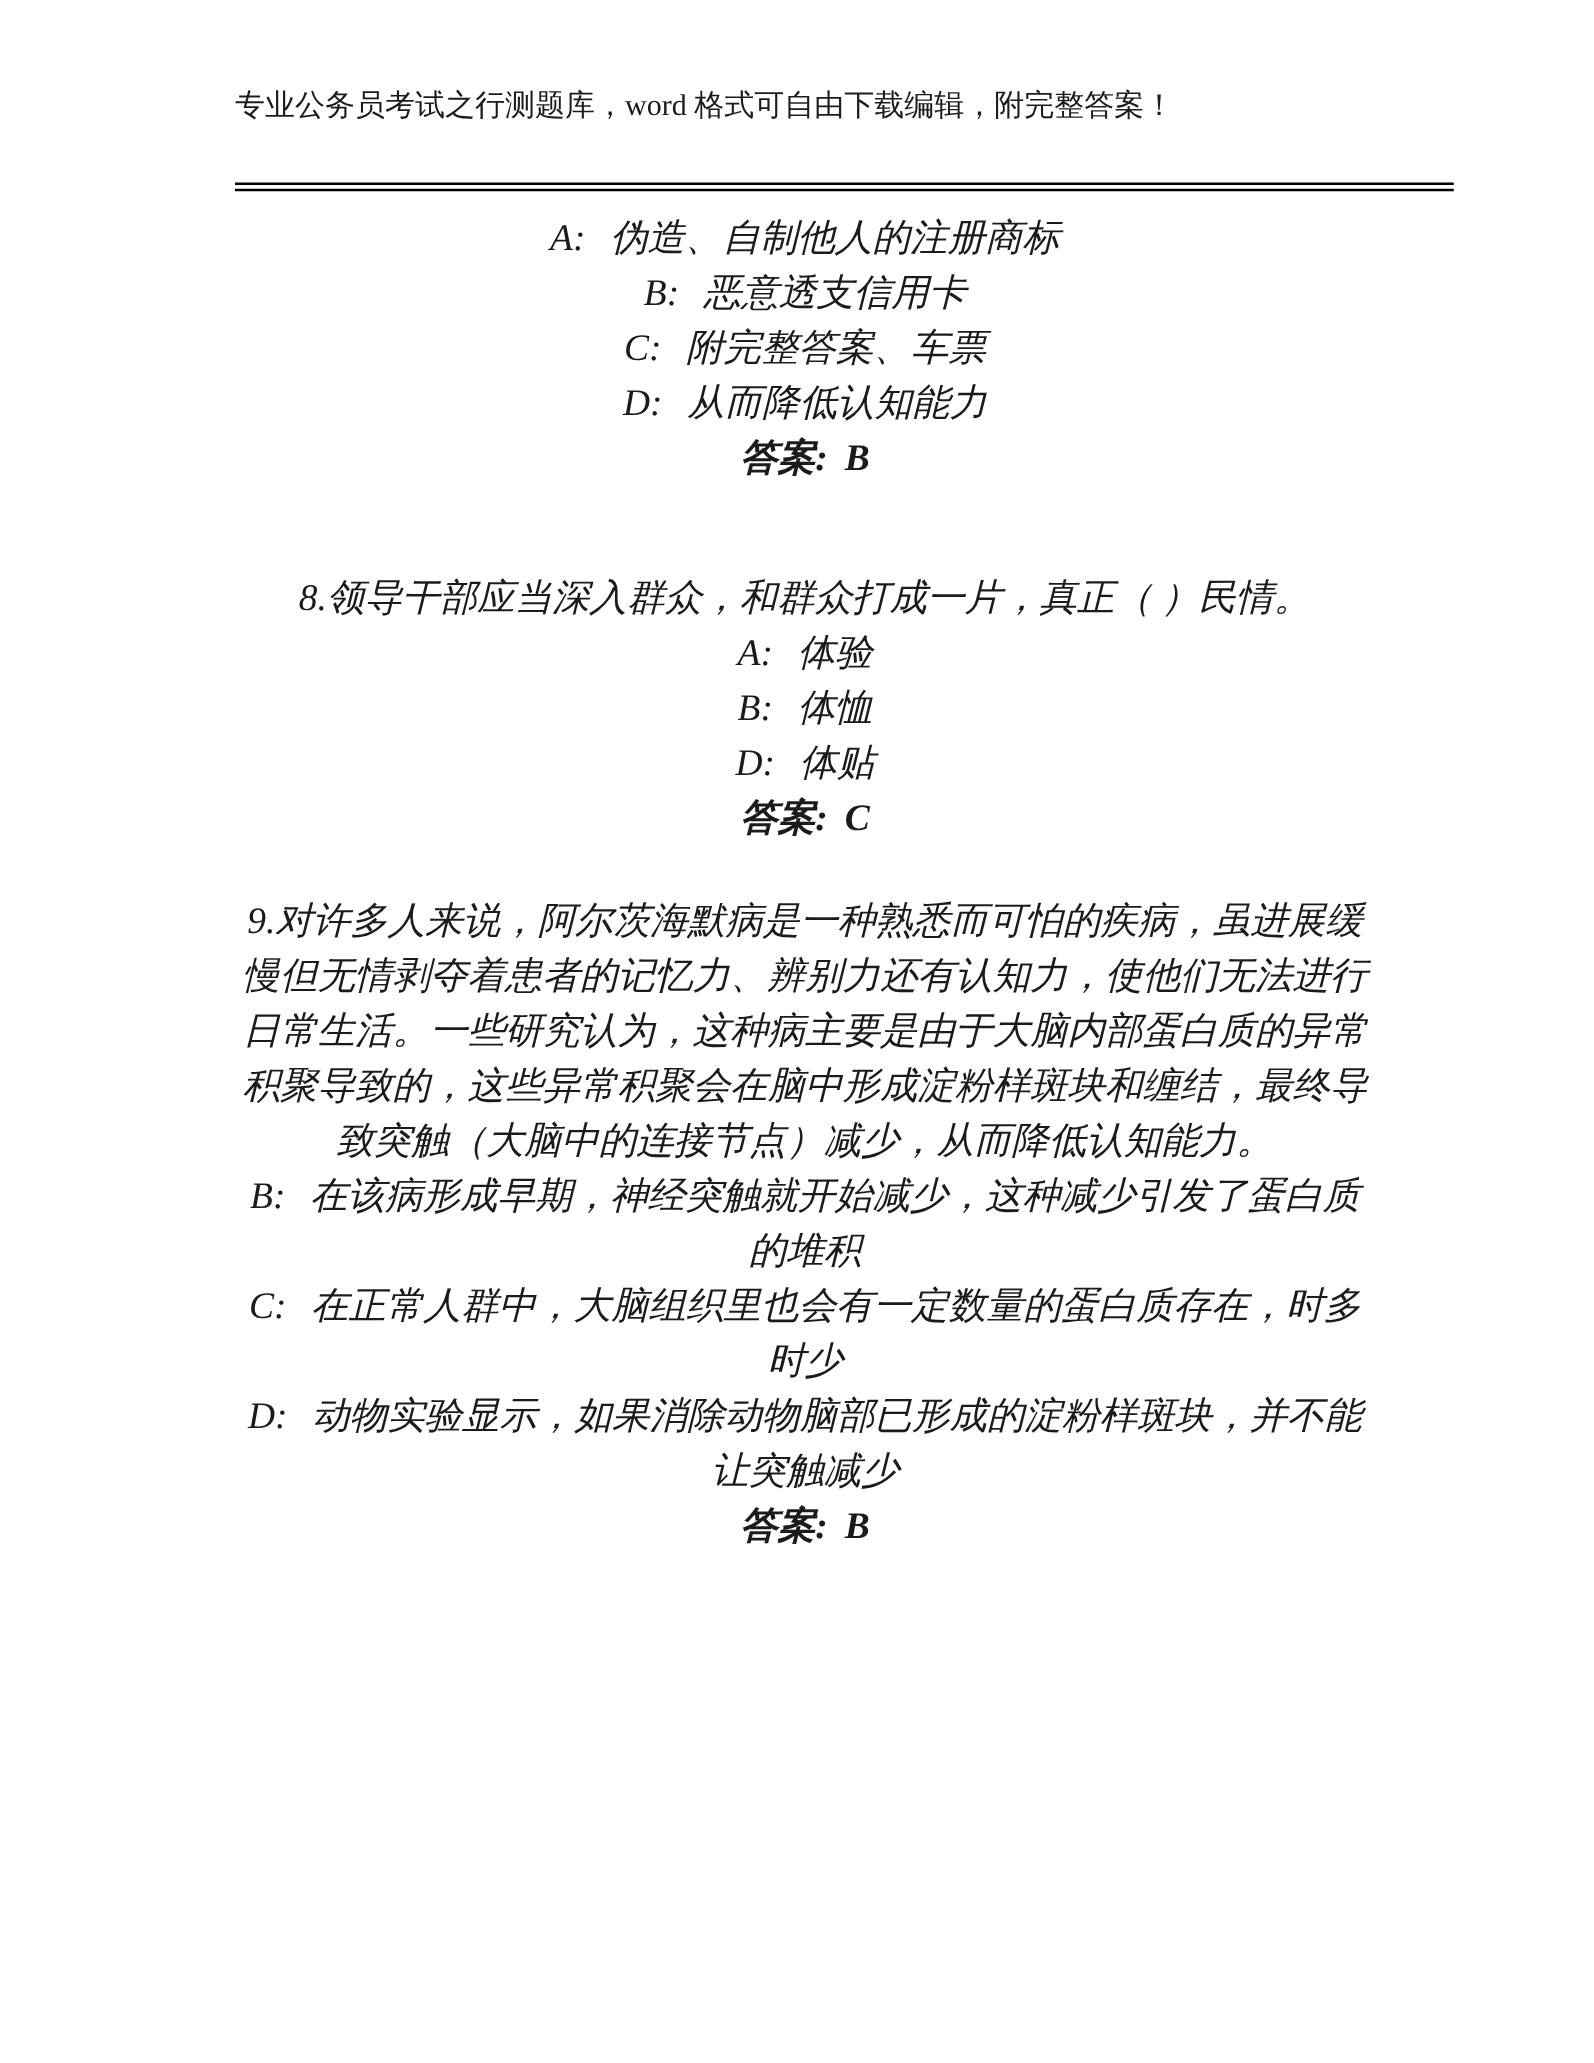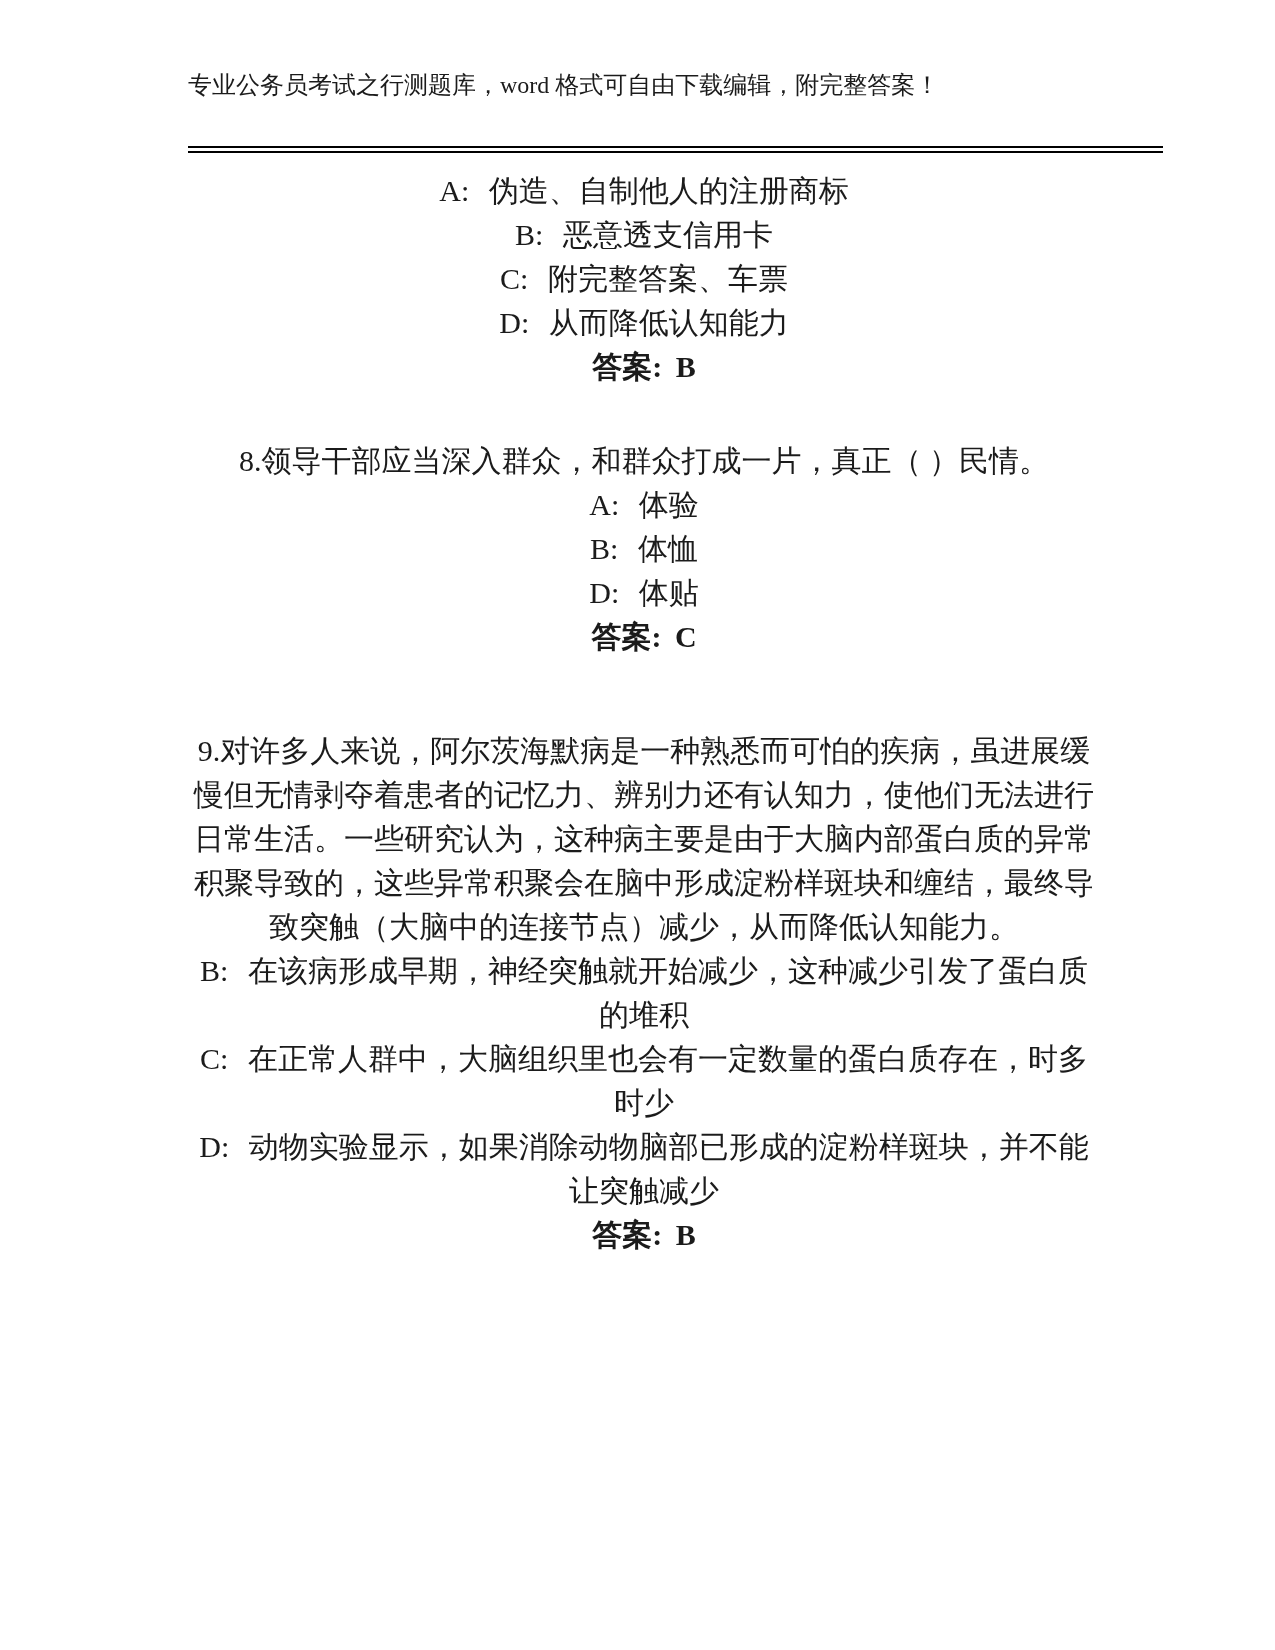--- a/index.html
+++ b/index.html
@@ -29,25 +29,26 @@
   .header-rule {
     margin-top: 46px;
     margin-right: -63px;
     height: 3px;
     border-top: 2px solid #000000;
     border-bottom: 2px solid #000000;
   }
   .content {
     font-size: 30px;
     line-height: 44px;
+    font-style: italic;
   }
   .content p { margin: 0; text-align: center; }
-  .question { margin-top: 50px; }
+  .question { margin-top: 68px; }
   .question:first-child { margin-top: 16px; }
-  .question:nth-child(3) { margin-top: 70px; }
+  .question:nth-child(3) { margin-top: 38px; }
   .q-title, .option { text-align: justify; }
   .opt-text { margin-left: 0.65em; }
   .answer { font-weight: bold; }
   .ans-value { margin-left: 0.45em; }
 </style>
 </head>
 <body>
 
 <div class="page">
   <div class="header">

